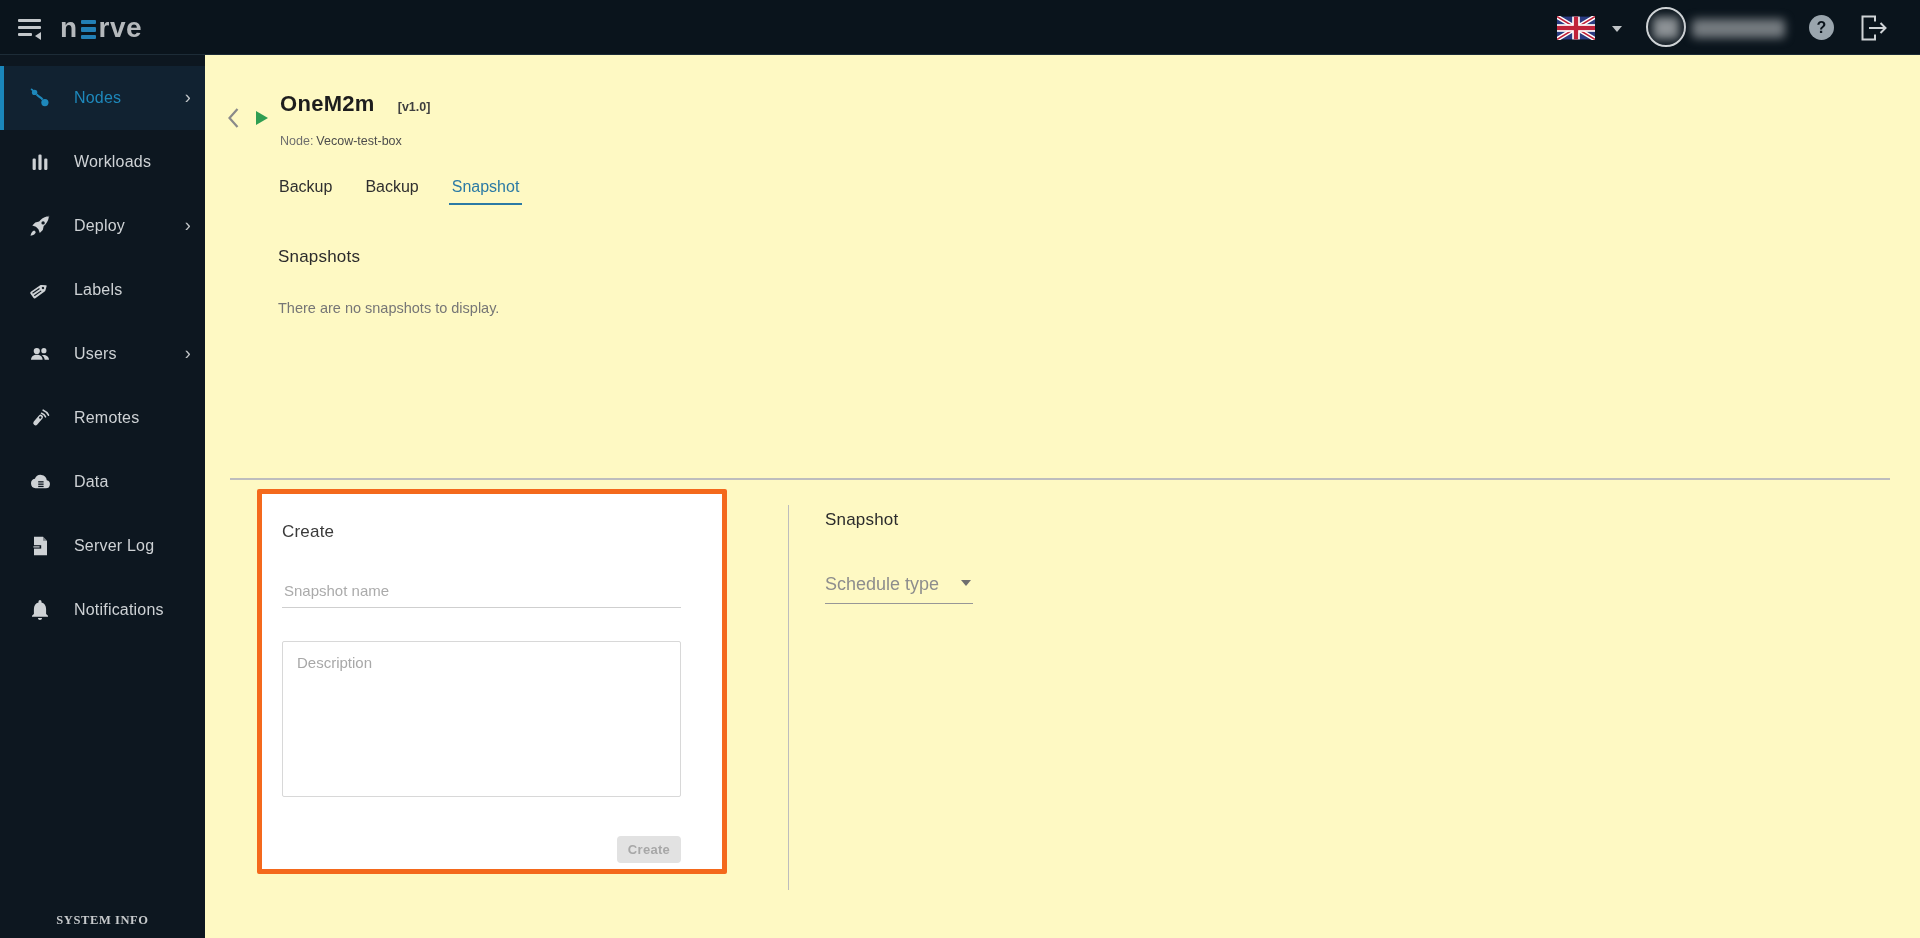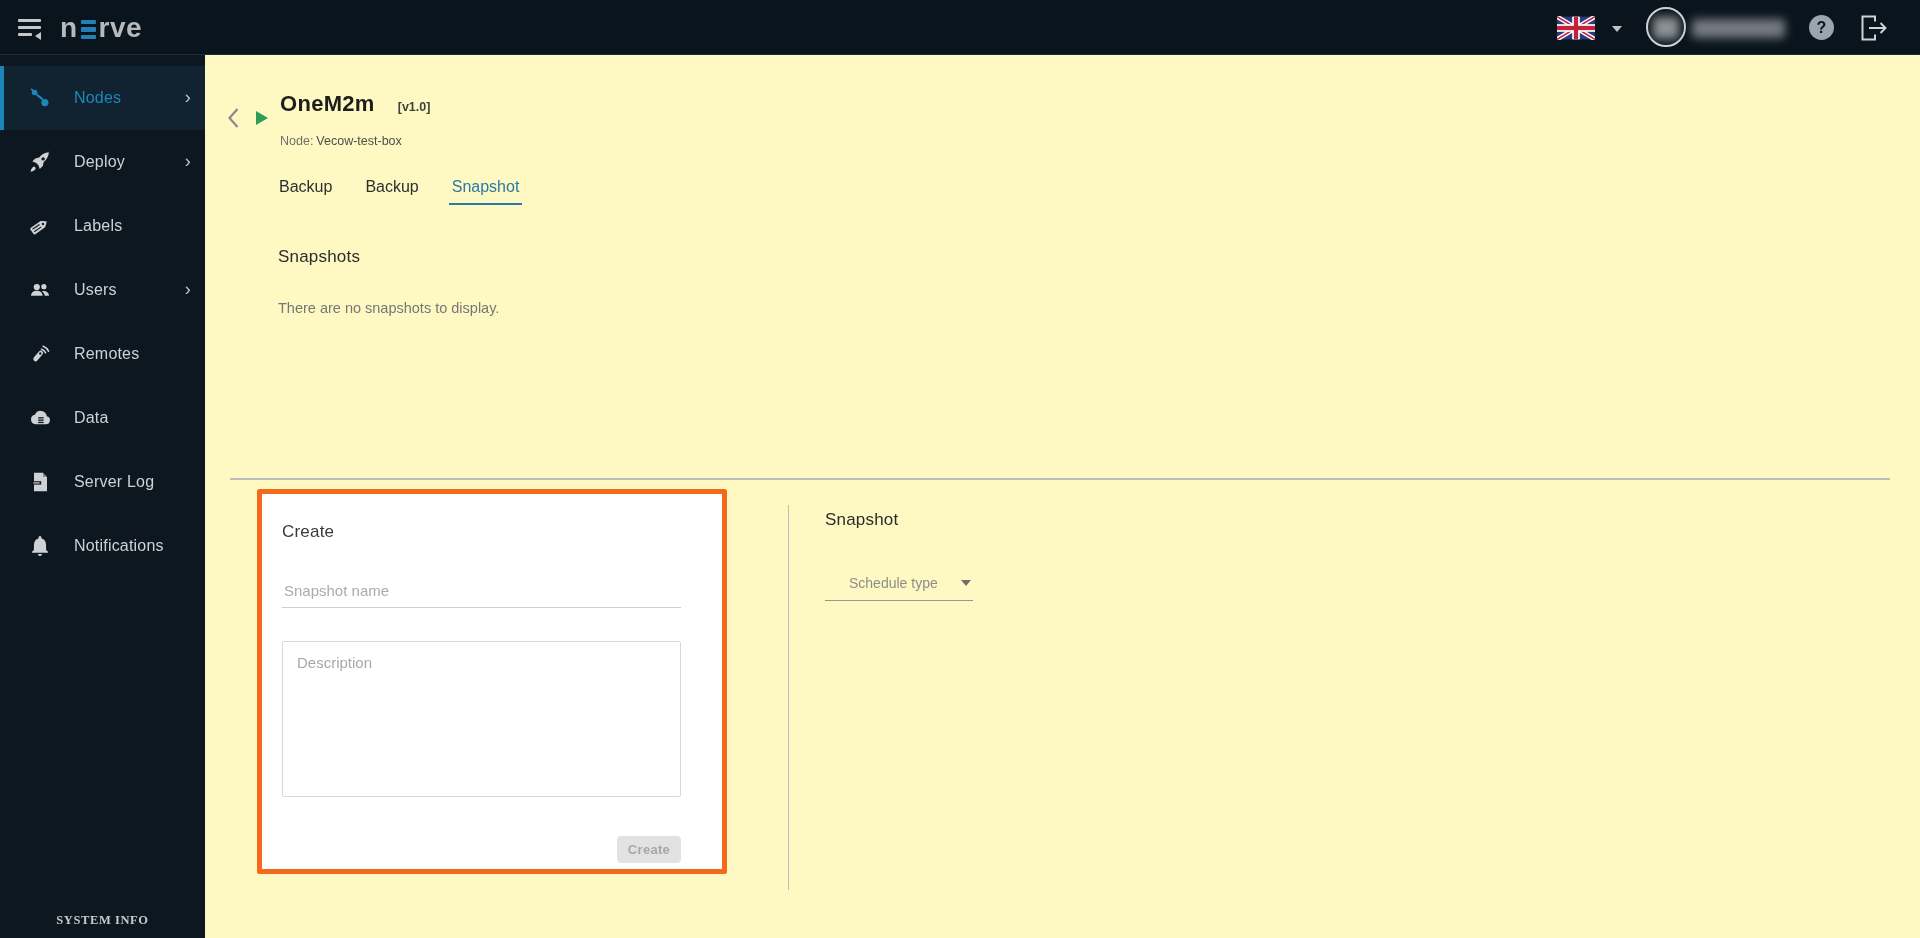--- a/index.html
+++ b/index.html
@@ -84,21 +84,21 @@
     font-family:"Liberation Sans", sans-serif; }
   .snap-textarea::placeholder { color:#a8a8a8; }
   .btn-row { width:399px; margin-top:39px; display:flex; justify-content:flex-end; }
   .create-btn { width:64px; height:27px; background:#e2e2e2; border:none; border-radius:4px;
     color:#a7a7a7; font-weight:bold; font-size:13px; letter-spacing:.3px; }
 
   
   .schedule { position:absolute; left:620px; top:455px; }
   .sched-select { position:relative; width:148px; margin-top:44px; border-bottom:1px solid #979797;
     padding-bottom:8px; cursor:pointer; }
-  .sched-select .val { font-size:14px; color:#8d8d8d;margin-left:24px; }
+  .sched-select .val { font-size:18px; color:#8d8d8d; }
   .sel-caret { position:absolute; right:2px; top:6px; width:0; height:0;
     border-left:5px solid transparent; border-right:5px solid transparent; border-top:6px solid #6f6f6f; }
 </style>
 </head>
 <body>
 
 <div class="app">
 
   <header class="topbar">
     <div class="hamburger">
@@ -153,20 +153,30 @@
             <path d="M3.6 3.4 L5.4 4.9" stroke="currentColor" stroke-width="1.8" stroke-linecap="round"></path>
             <circle cx="6.6" cy="6.4" r="2.7"></circle>
             <path d="M8.6 8.4 C11 11.2, 12.6 11.2, 14.6 13.6" fill="none" stroke="currentColor" stroke-width="2.2"></path>
             <circle cx="16.9" cy="16.6" r="3.6"></circle>
           </svg>
         </span>
         <span>Nodes</span>
         <span class="chev">›</span>
       </div>
 
+      <div class="nav-item">
+        <span class="nicon">
+          <svg viewBox="0 0 24 24" fill="currentColor">
+            <rect x="4.6" y="8.5" width="3.2" height="11.5" rx="1.2"></rect>
+            <rect x="10.4" y="4.5" width="3.2" height="15.5" rx="1.2"></rect>
+            <rect x="16.2" y="8.5" width="3.2" height="11.5" rx="1.2"></rect>
+          </svg>
+        </span>
+        <span>Workloads</span>
+      </div>
 
       <div class="nav-item">
         <span class="nicon">
           <svg viewBox="0 0 24 24" fill="currentColor">
             <path d="M21.6 2.4c-2.7-.3-6.4 1-8.8 3.4l-1.7 1.7-3.8.9-3 3 3.6 1.4 2.5 2.5 1.4 3.6 3-3 .9-3.8 1.7-1.7c2.4-2.4 3.7-6.1 3.4-8.8z"></path>
             <circle cx="15.1" cy="8.9" r="1.7" fill="#0d1720"></circle>
             <path d="M6.3 16.4c-1.9.4-3.3 2.2-3.8 5.3 3.1-.5 4.9-1.9 5.3-3.8z"></path>
           </svg>
         </span>
         <span>Deploy</span>

